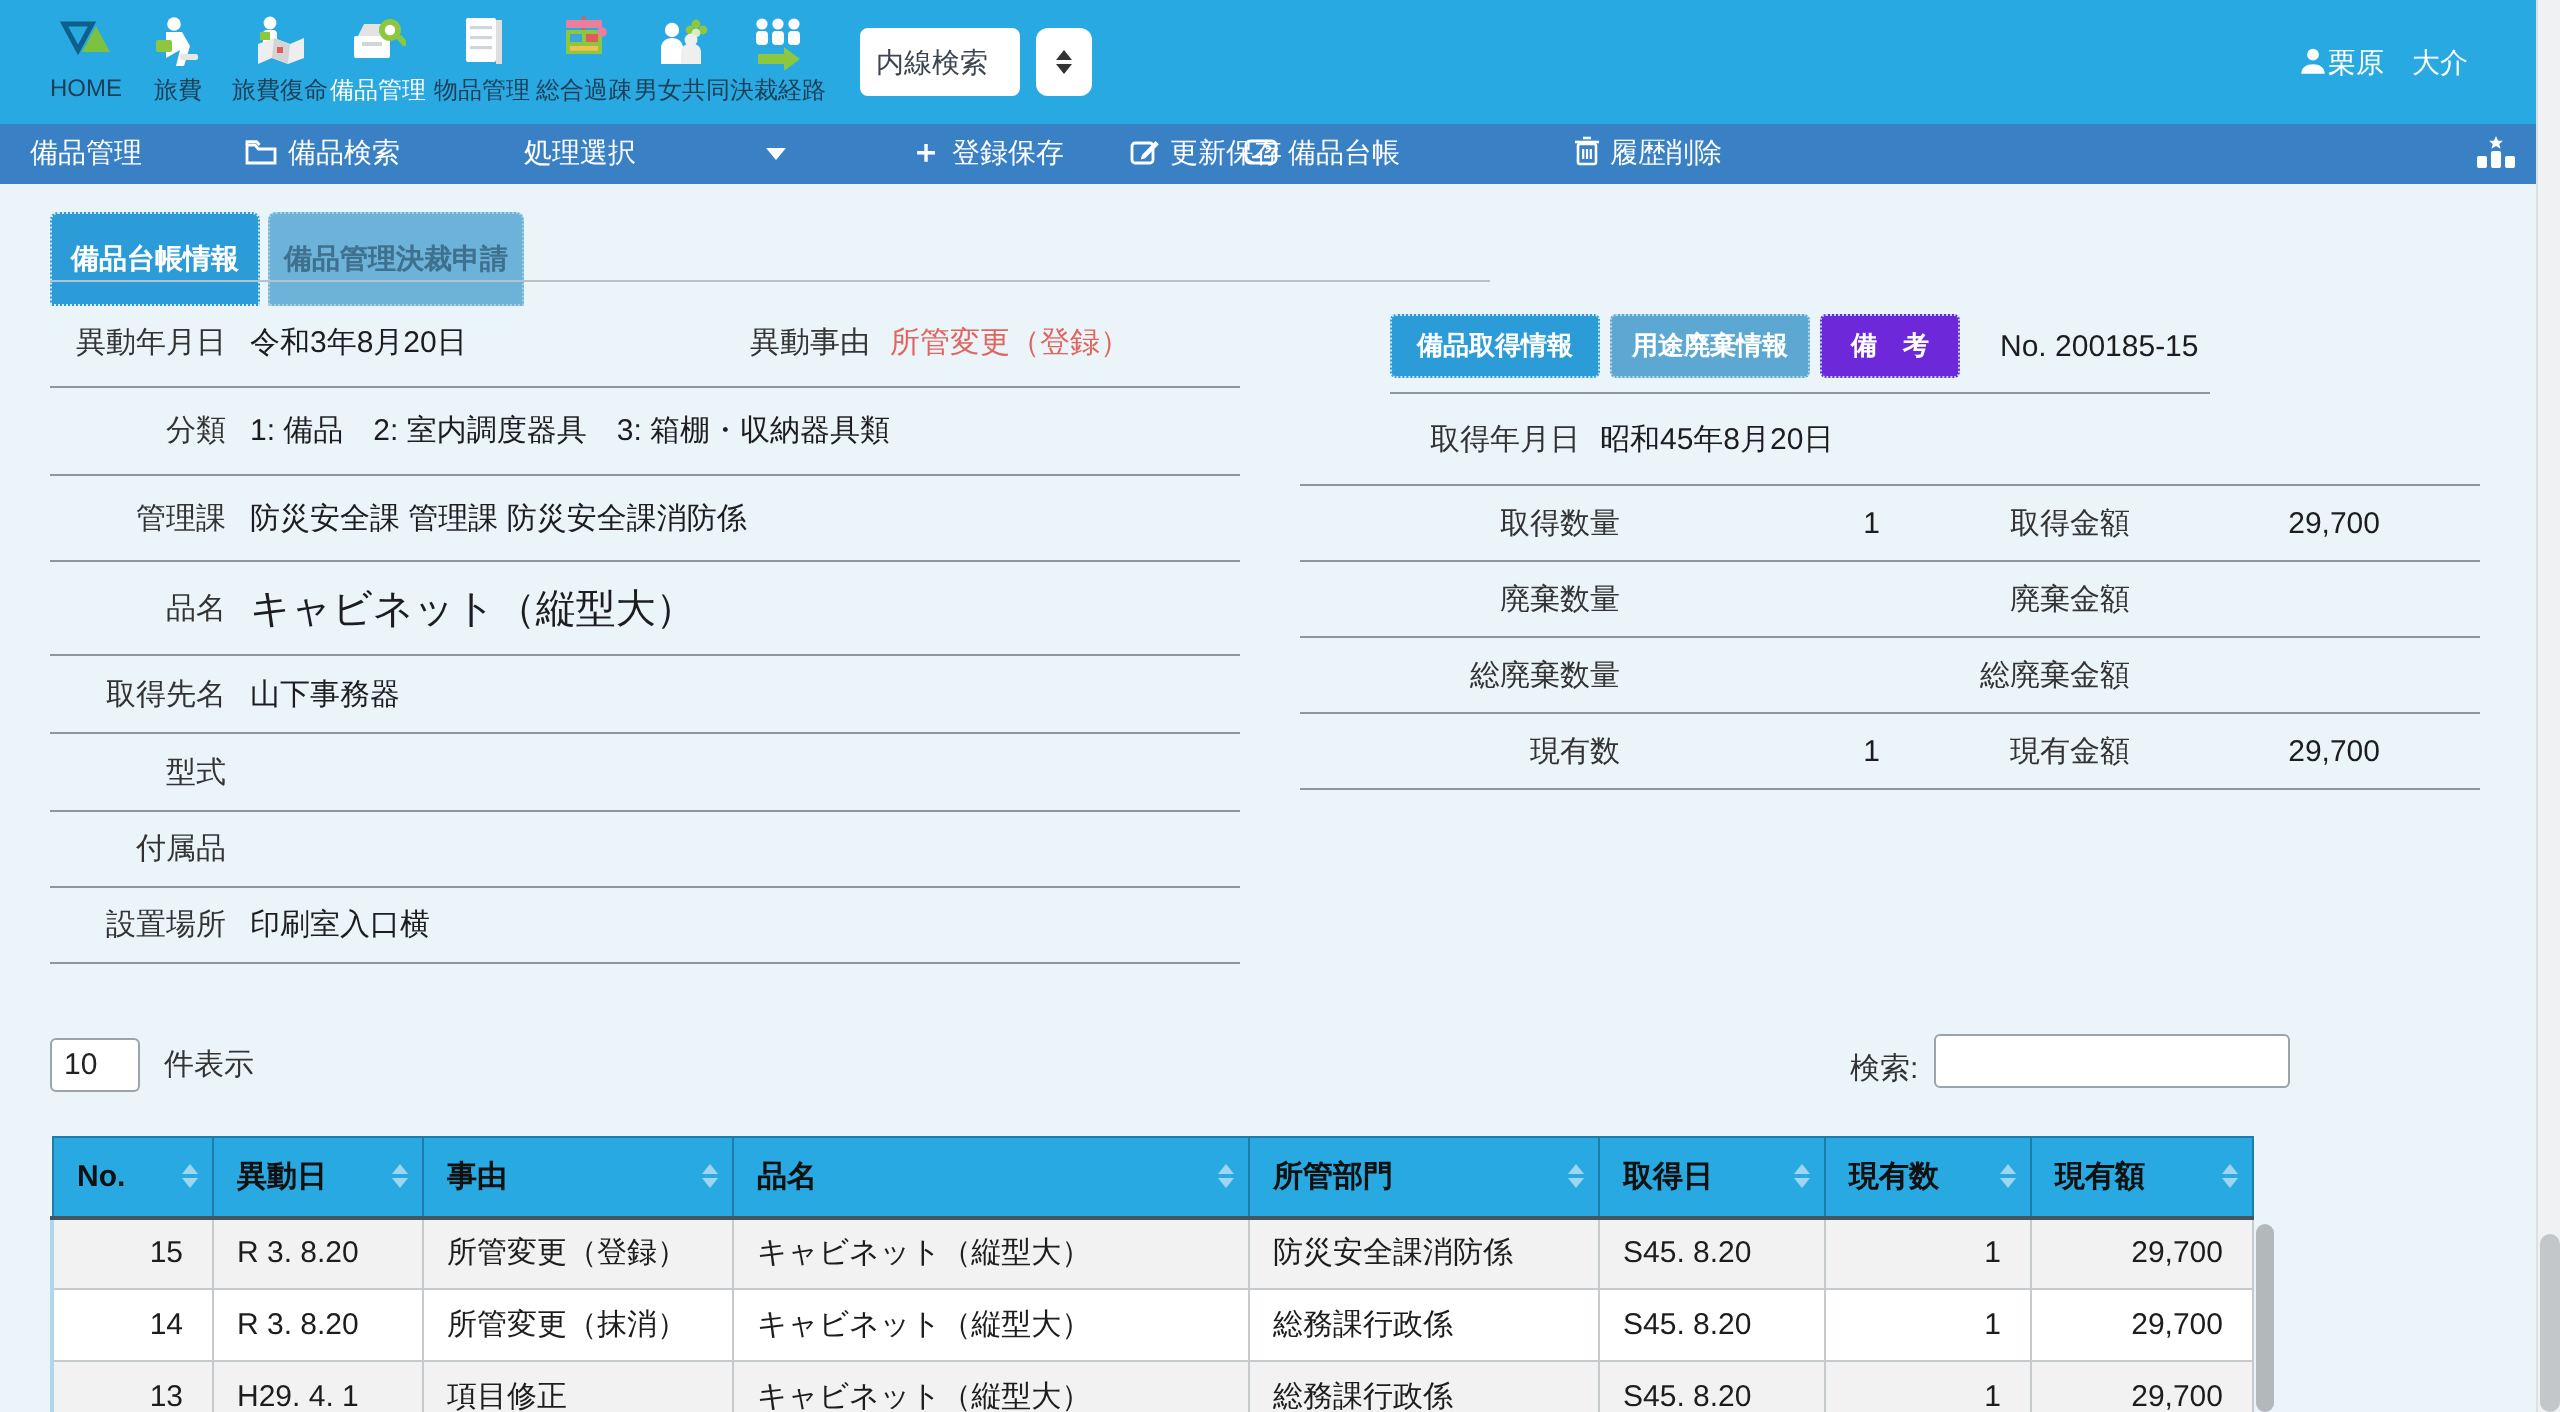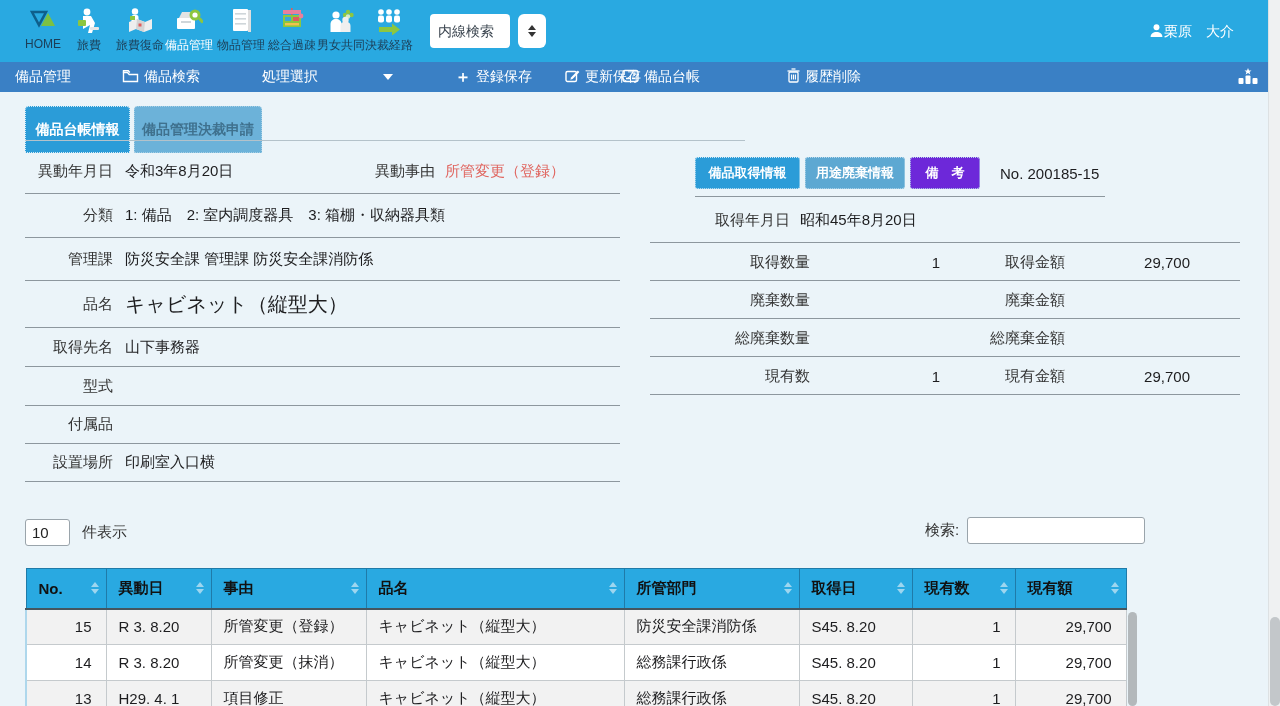--- a/index.html
+++ b/index.html
@@ -49,21 +49,21 @@
   .p-btn { position:absolute; top:157px; height:32px; display:flex; align-items:center; justify-content:center; font-size:13px; font-weight:bold; color:#fff; border-radius:3px; cursor:pointer; }
   .p-btn.active { left:695px; width:105px; background:#2b9cd8; border:1px dotted #cfe7f4; }
   .p-btn.b2 { left:805px; width:100px; background:#5da8d2; border:1px dotted #b9d9ec; }
   .p-btn.b3 { left:910px; width:70px; background:#6d28d9; border:1px dotted #b9d9ec; }
   .p-no { position:absolute; left:1000px; top:165px; font-size:15px; color:#1d1d1f; }
   .p-btn-line { position:absolute; left:695px; top:196px; width:410px; height:1px; background:#8d979e; }
   .panel { position:absolute; left:650px; top:197px; width:590px; }
   .p-row { position:relative; border-bottom:1px solid #8d979e; }
   .p-cell { position:absolute; font-size:15px; color:#1d1d1f; text-align:right; top:50%; transform:translateY(-50%); }
   .p-lab { color:#333; }
-  .srch { position:absolute; top:517px; left:925px; display:flex; align-items:center; }
+  .srch { position:absolute; top:517px; left:925px; display:flex; align-items:flex-end; }
   .srch label { font-size:15px; color:#333; margin-right:8px; }
   .srch input { width:178px; height:27px; border:1px solid #9aa4ab; border-radius:3px; background:#fff; font-size:14px; padding:0 8px; }
 
   
   .tblwrap { position:absolute; left:25px; top:568px; width:1100px; }
   table { border-collapse:collapse; table-layout:fixed; width:1100px; }
   th { height:40px; background:#29a9e1; color:#111; font-size:15px; font-weight:bold; text-align:left; padding:0 24px 0 12px; border:1px solid #1f7ba9; border-bottom:2px solid #45565f; position:relative; cursor:pointer; }
   td { height:36px; font-size:15px; color:#1d1d1f; padding:0 12px; border-right:1px solid #c5cacd; border-bottom:1px solid #c5cacd; background:#fff; }
   tr.stripe td { background:#f2f2f2; }
   td.num { text-align:right; padding-right:14px; }

